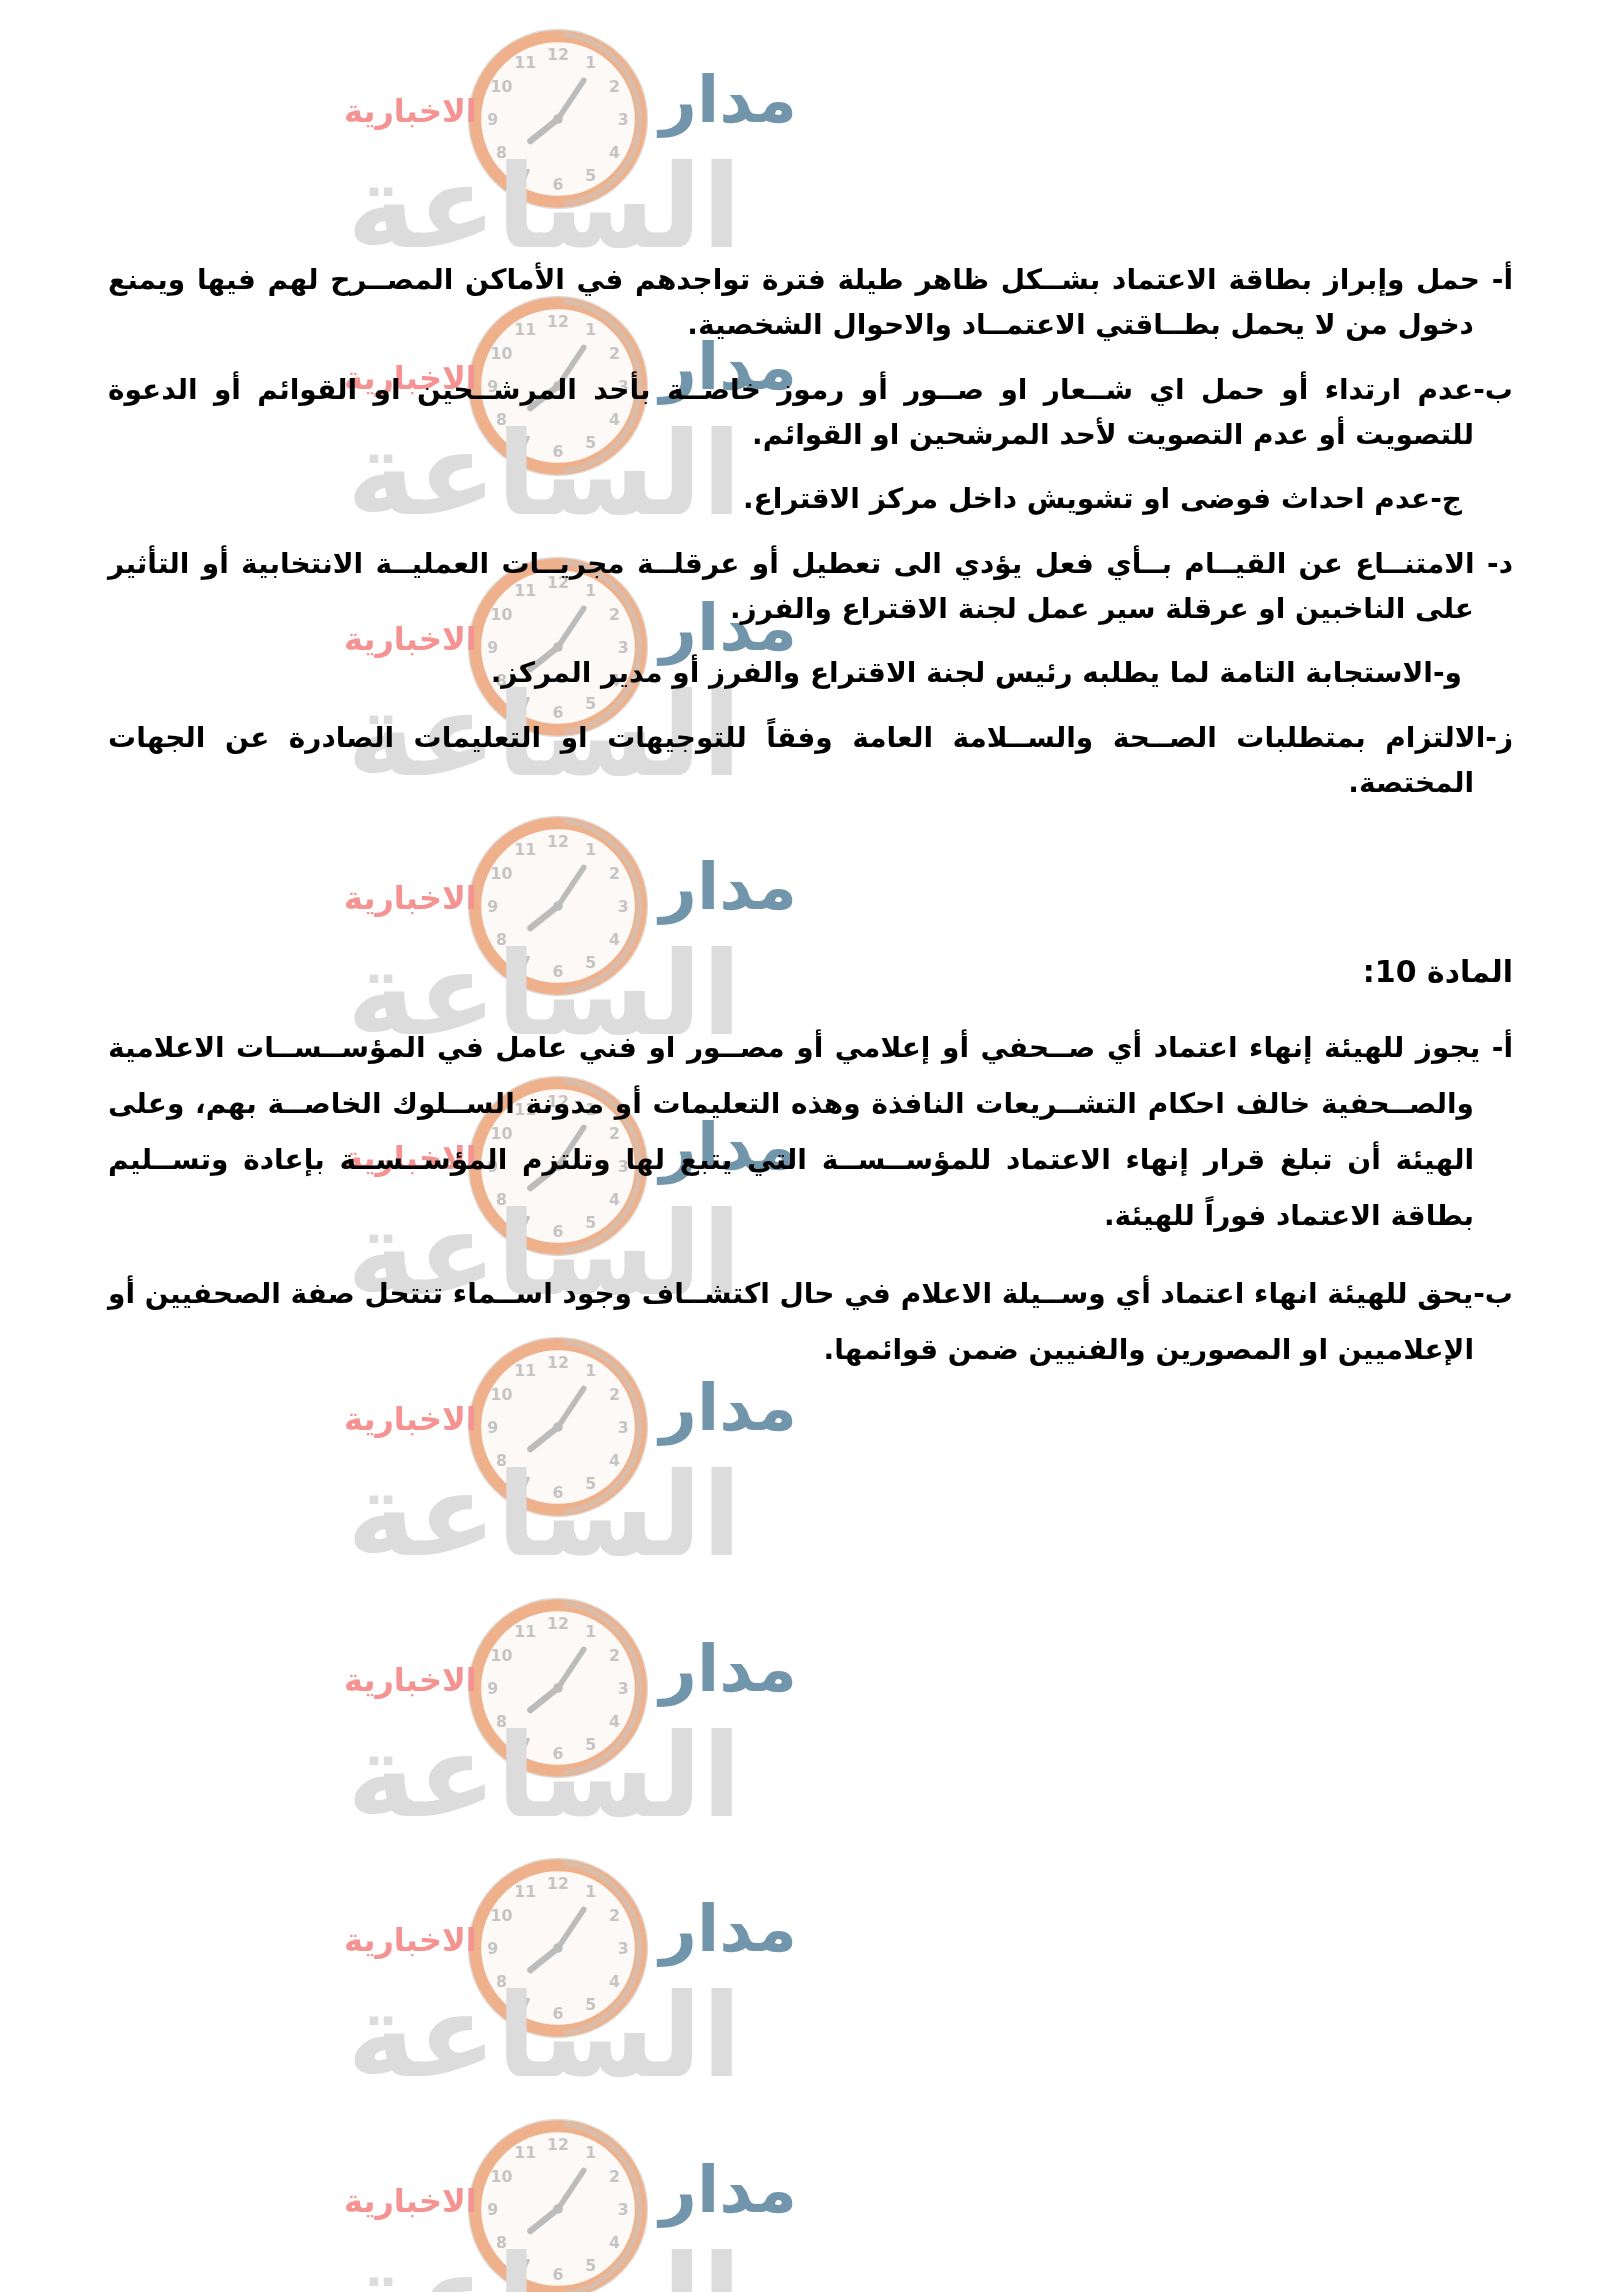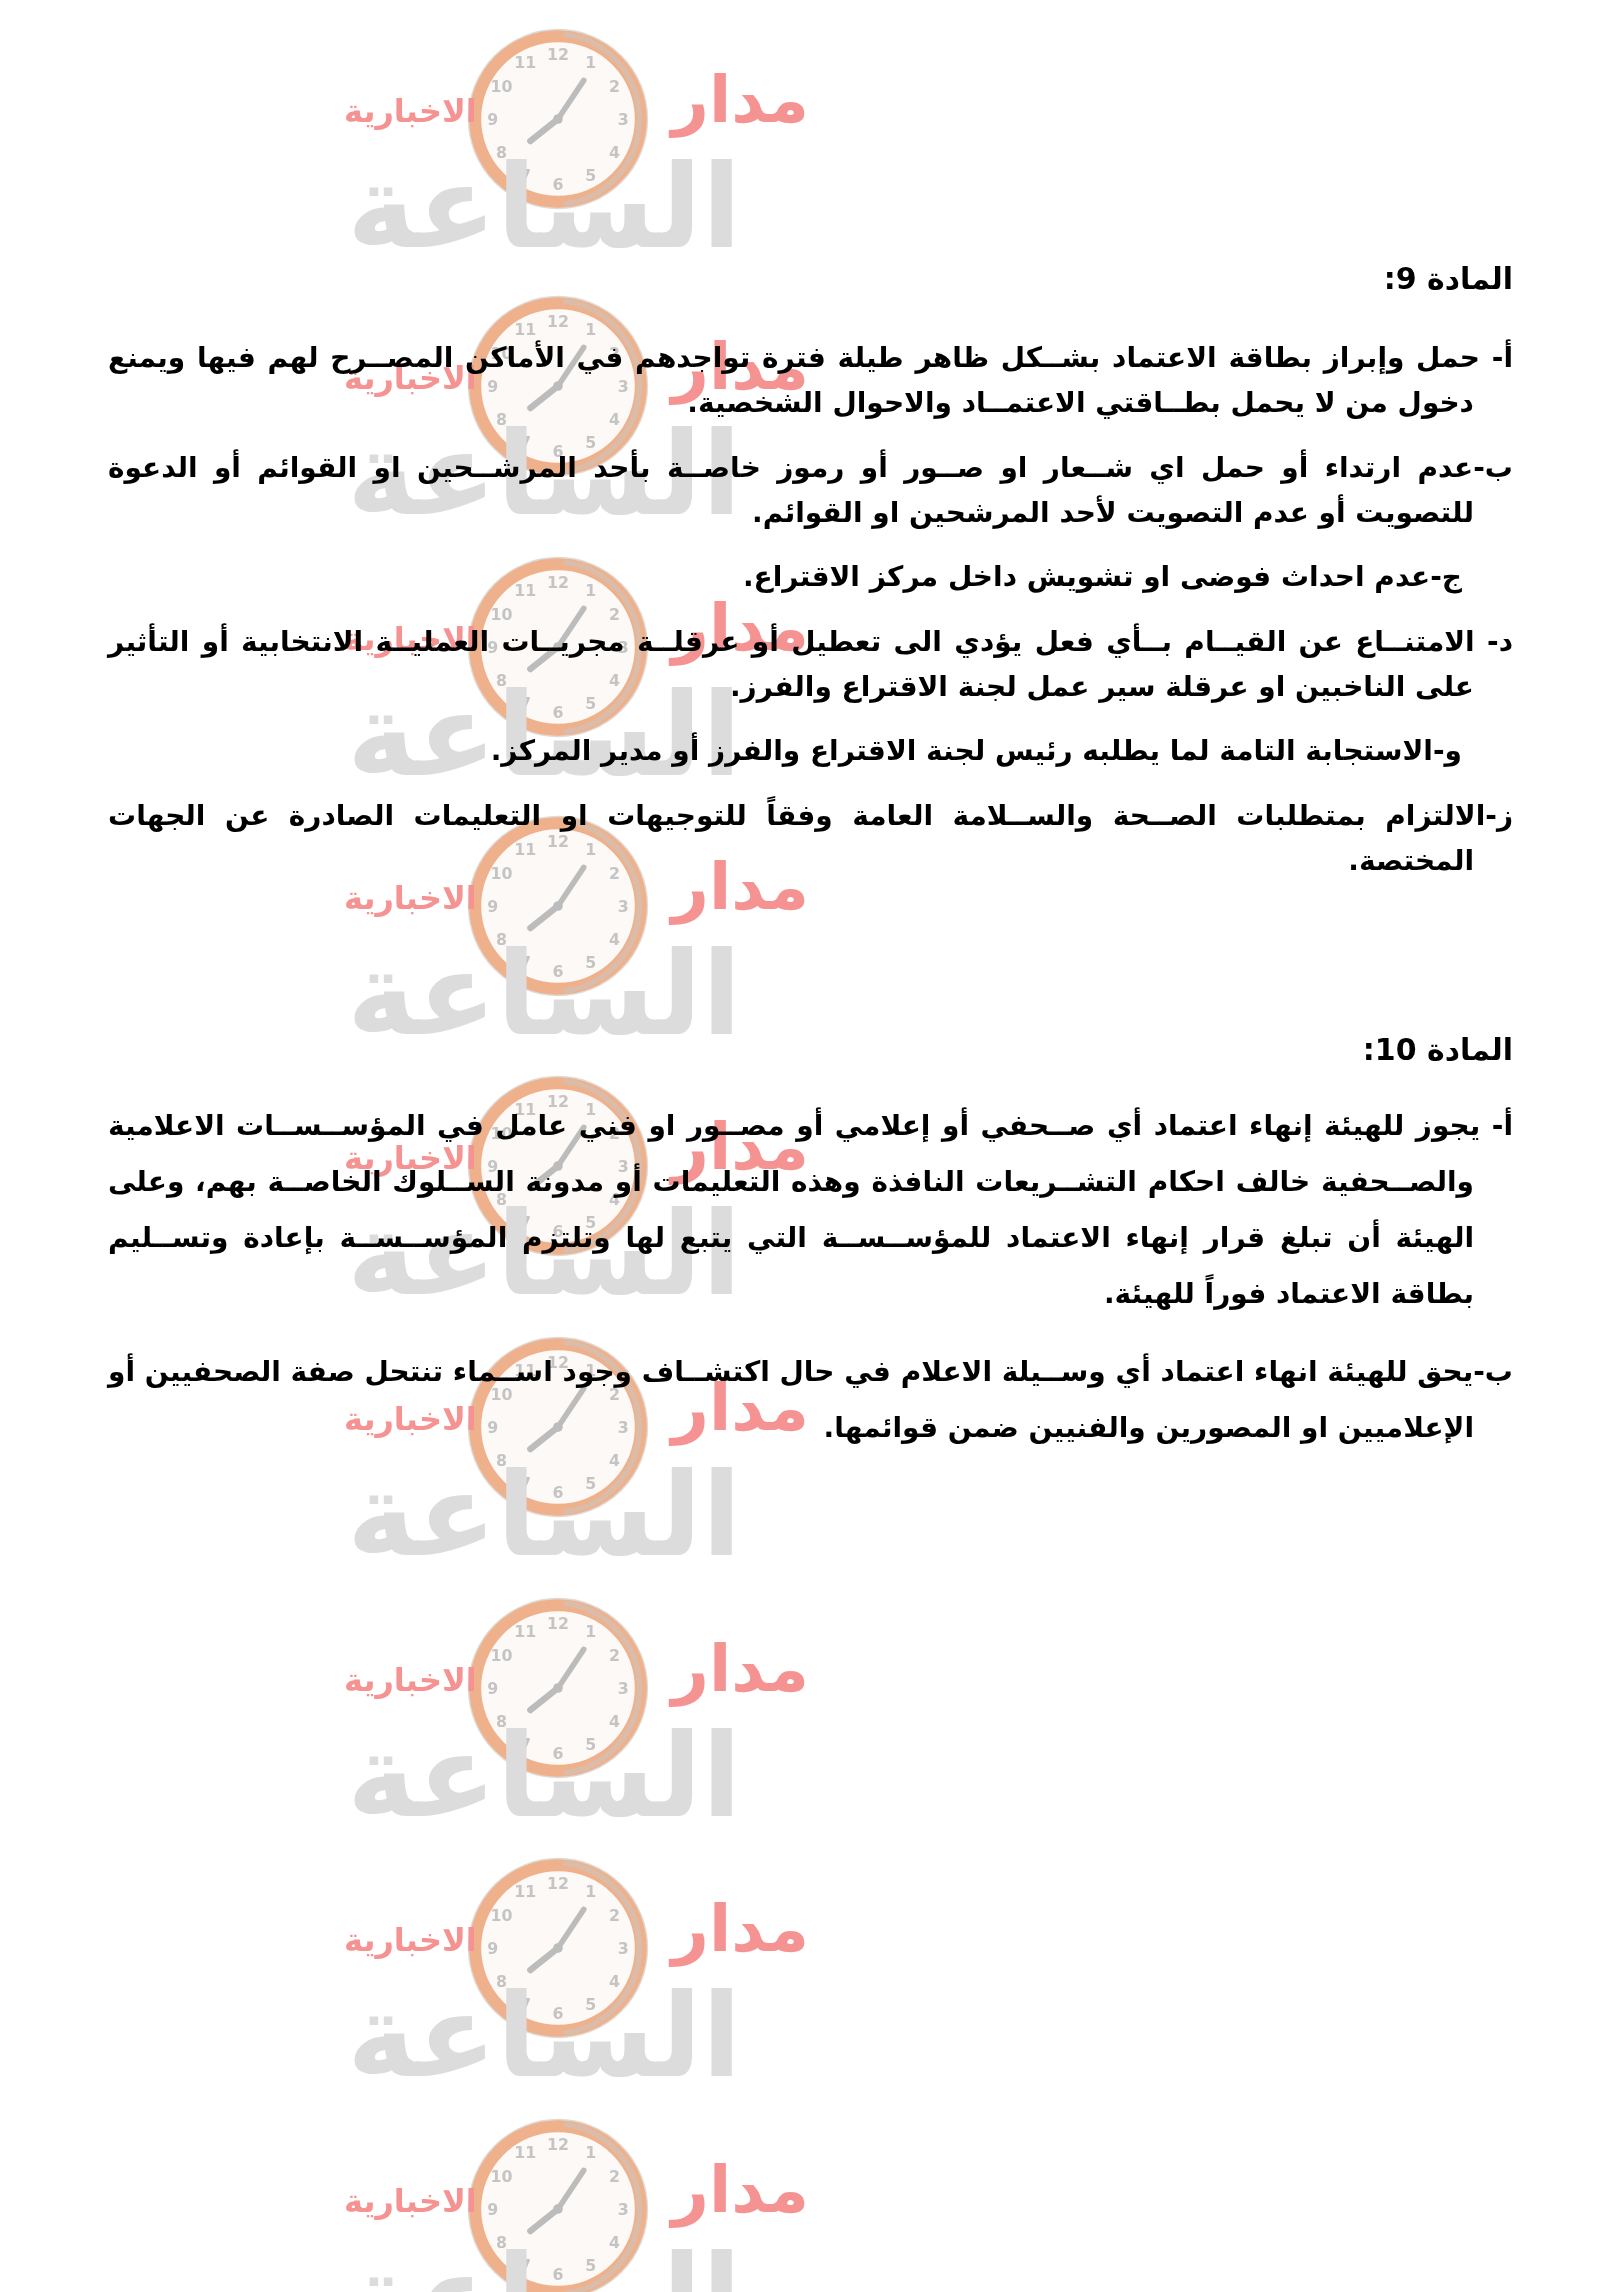--- a/index.html
+++ b/index.html
@@ -14,22 +14,22 @@
   
   .watermarks { position: absolute; inset: 0; z-index: 0; pointer-events: none; }
   .wm { position: absolute; left: 341px; width: 470px; height: 306px; opacity: 0.58; }
   .wm-clock { position: absolute; left: 125px; top: 0; width: 184px; height: 184px; }
   .clock-svg { width: 100%; height: 100%; }
   .clock-svg text {
     font-family: "DejaVu Sans", sans-serif;
     font-size: 8.6px; fill: #9a9a9a; text-anchor: middle; font-weight: bold;
   }
   .wm-madar {
-    position: absolute; right: 2px; top: 35px;
-    font-size: 65px; font-weight: bold; color: #ef4444; direction: rtl;
+    position: absolute; right: 14px; top: 35px;
+    font-size: 65px; font-weight: bold; color: #0c4a6e; direction: rtl;
   }
   .wm-sub {
     position: absolute; left: 3px; top: 65px;
     font-size: 32px; font-weight: bold; color: #ef4444; direction: rtl;
   }
   .wm-big {
     position: absolute; left: 6px; top: 110px;
     font-size: 116px; font-weight: bold; color: #c4c4c4;
     letter-spacing: 2px; direction: rtl; line-height: 1.2;
   }
@@ -319,21 +319,20 @@
             <circle cx="50" cy="50" r="2.6" fill="#8d8d8d"></circle>
           </svg>
         </div>
         <div class="wm-madar">مدار</div>
         <div class="wm-sub">الاخبارية</div>
         <div class="wm-big">الساعة</div>
       </div>
     </div>
 
   <main class="content" dir="rtl">
-    <h1 class="art-title">المادة 9:</h1>
 
 
     <p class="para item">أ-  حمل وإبراز بطاقة الاعتماد بشــكل ظاهر طيلة فترة تواجدهم في الأماكن المصــرح لهم فيها ويمنع دخول من لا يحمل بطــاقتي الاعتمــاد والاحوال الشخصية.</p>
     <p class="para item">ب-عدم ارتداء أو حمل اي شــعار او صــور أو رموز خاصــة بأحد المرشــحين او القوائم أو الدعوة للتصويت أو عدم التصويت لأحد المرشحين او القوائم.</p>
     <p class="para item short">ج-عدم احداث فوضى او تشويش داخل مركز الاقتراع.</p>
     <p class="para item">د- الامتنــاع عن القيــام بــأي فعل يؤدي الى تعطيل أو عرقلــة مجريــات العمليــة الانتخابية أو التأثير على الناخبين او عرقلة سير عمل لجنة الاقتراع والفرز.</p>
     <p class="para item short">و-الاستجابة التامة لما يطلبه رئيس لجنة الاقتراع والفرز أو مدير المركز.</p>
     <p class="para item">ز-الالتزام بمتطلبات الصــحة والســلامة العامة وفقاً للتوجيهات او التعليمات الصادرة عن الجهات المختصة.</p>
 
     <h1 class="art-title art10">المادة 10:</h1>

